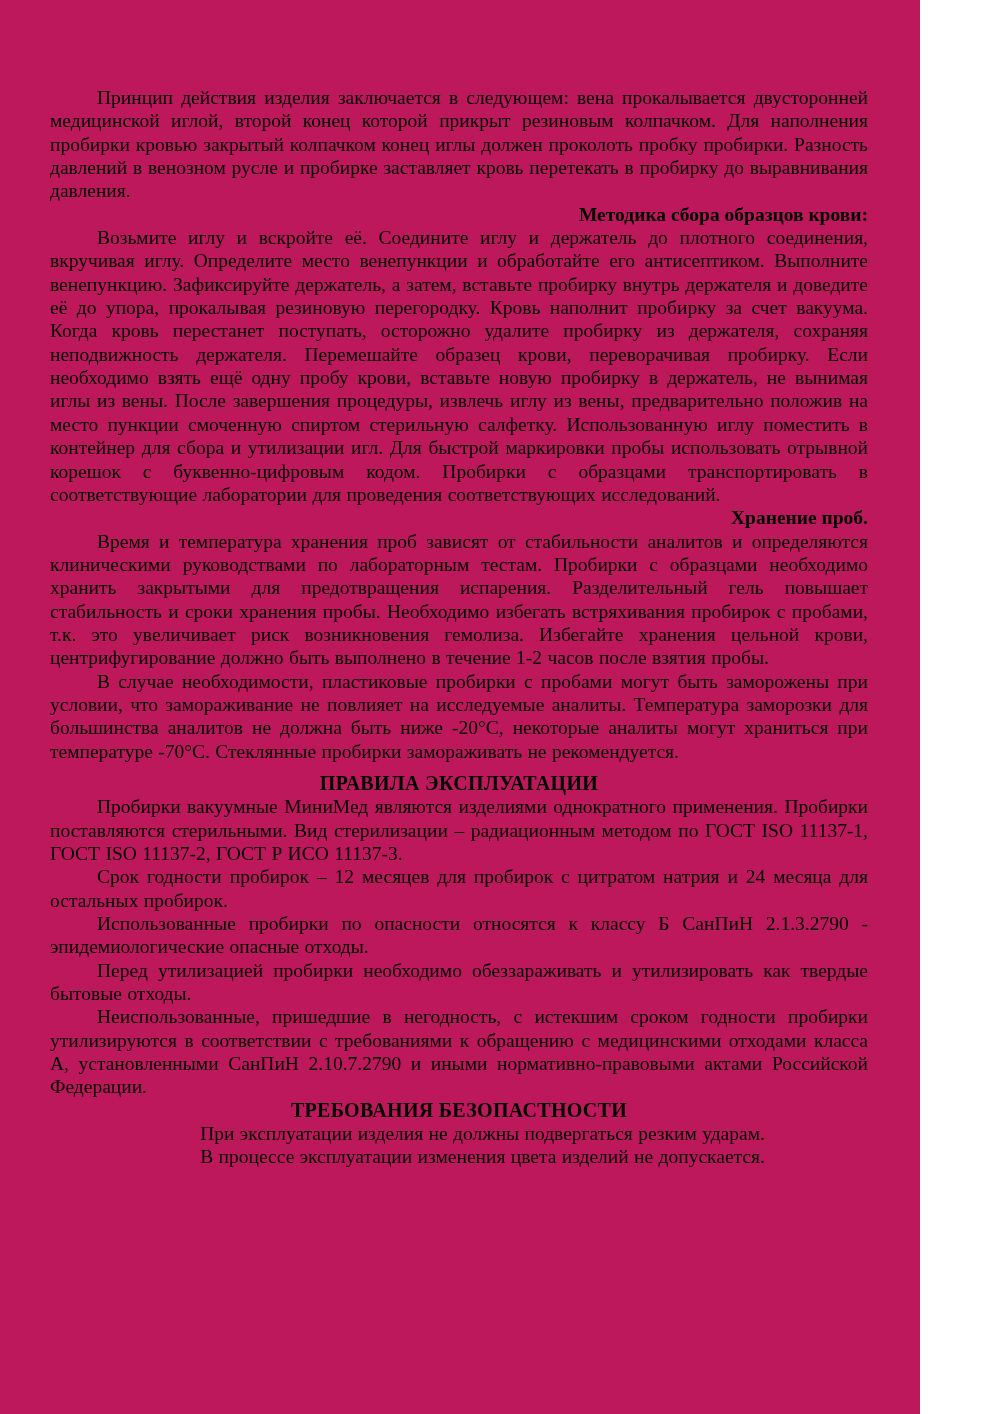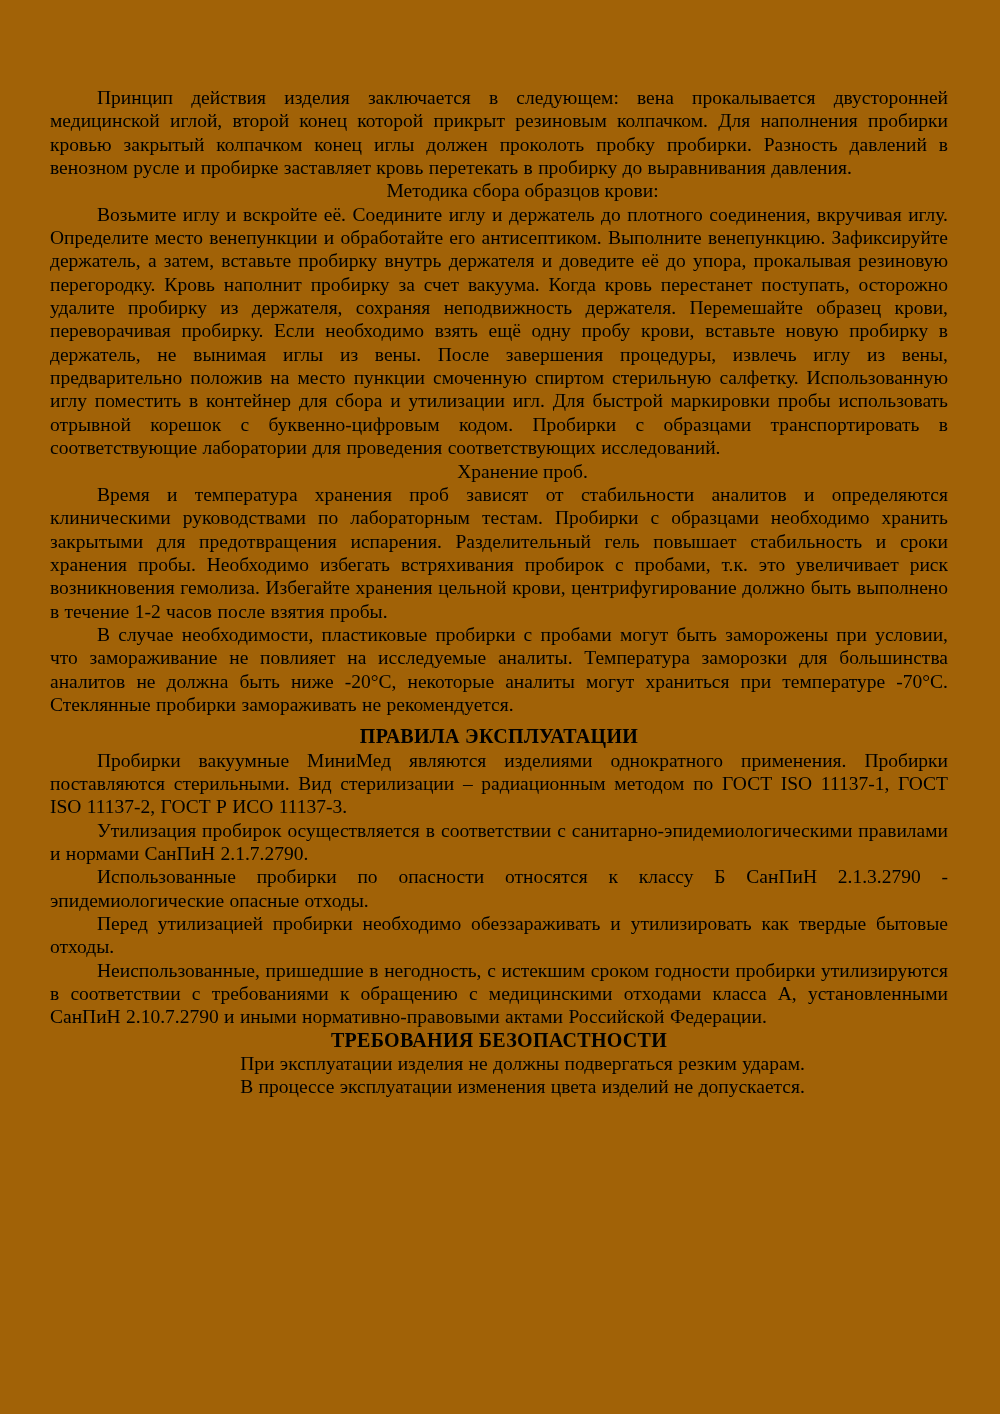--- a/index.html
+++ b/index.html
@@ -9,42 +9,42 @@
   }
   body {
     width: 1000px;
     height: 1414px;
     color: #000000;
     font-family: "Liberation Serif", "DejaVu Serif", serif;
     overflow: hidden;
   }
   .page {
     box-sizing: border-box;
-    width: 1000px;
+    width: 920px;
     height: 1414px;
     padding: 86px 52px 40px 50px;
-    background: #a16207;
+    background: #be185d;
   }
   .para {
     margin: 0;
     font-size: 19.5px;
     line-height: 23.35px;
     text-align: justify;
     text-indent: 47px;
     word-spacing: 0.5px;
   }
   .para.single {
     text-align: center;
   }
   .subheading {
     margin: 0;
     font-size: 19.5px;
     line-height: 23.35px;
-    font-weight: normal;
-    text-align: center;
+    font-weight: bold;
+    text-align: right;
     text-indent: 47px;
   }
   .section-heading {
     margin: 0;
     font-size: 20px;
     line-height: 23.35px;
     font-weight: bold;
     text-align: center;
     text-indent: 0;
     letter-spacing: 0.3px;
@@ -67,23 +67,23 @@
   <p class="subheading">Хранение проб.</p>
 
   <p class="para">Время и температура хранения проб зависят от стабильности аналитов и определяются клиническими руководствами по лабораторным тестам. Пробирки с образцами необходимо хранить закрытыми для предотвращения испарения. Разделительный гель повышает стабильность и сроки хранения пробы. Необходимо избегать встряхивания пробирок с пробами, т.к. это увеличивает риск возникновения гемолиза. Избегайте хранения цельной крови, центрифугирование должно быть выполнено в течение 1-2 часов после взятия пробы.</p>
 
   <p class="para">В случае необходимости, пластиковые пробирки с пробами могут быть заморожены при условии, что замораживание не повлияет на исследуемые аналиты. Температура заморозки для большинства аналитов не должна быть ниже -20°С, некоторые аналиты могут храниться при температуре -70°С. Стеклянные пробирки замораживать не рекомендуется.</p>
 
   <h2 class="section-heading space-before">ПРАВИЛА ЭКСПЛУАТАЦИИ</h2>
 
   <p class="para">Пробирки вакуумные МиниМед являются изделиями однократного применения. Пробирки поставляются стерильными. Вид стерилизации – радиационным методом по ГОСТ ISO 11137-1, ГОСТ ISO 11137-2, ГОСТ Р ИСО 11137-3.</p>
 
+  <p class="para">Срок годности пробирок – 12 месяцев для пробирок с цитратом натрия и 24 месяца для остальных пробирок.</p>
 
 
-  <p class="para">Утилизация пробирок осуществляется в соответствии с санитарно-эпидемиологическими правилами и нормами СанПиН 2.1.7.2790.</p>
 
   <p class="para">Использованные пробирки по опасности относятся к классу Б СанПиН 2.1.3.2790 - эпидемиологические опасные отходы.</p>
 
   <p class="para">Перед утилизацией пробирки необходимо обеззараживать и утилизировать как твердые бытовые отходы.</p>
 
   <p class="para">Неиспользованные, пришедшие в негодность, с истекшим сроком годности пробирки утилизируются в соответствии с требованиями к обращению с медицинскими отходами класса А, установленными СанПиН 2.10.7.2790 и иными нормативно-правовыми актами Российской Федерации.</p>
 
   <h2 class="section-heading">ТРЕБОВАНИЯ БЕЗОПАСТНОСТИ</h2>
 
   <p class="para single">При эксплуатации изделия не должны подвергаться резким ударам.</p>

